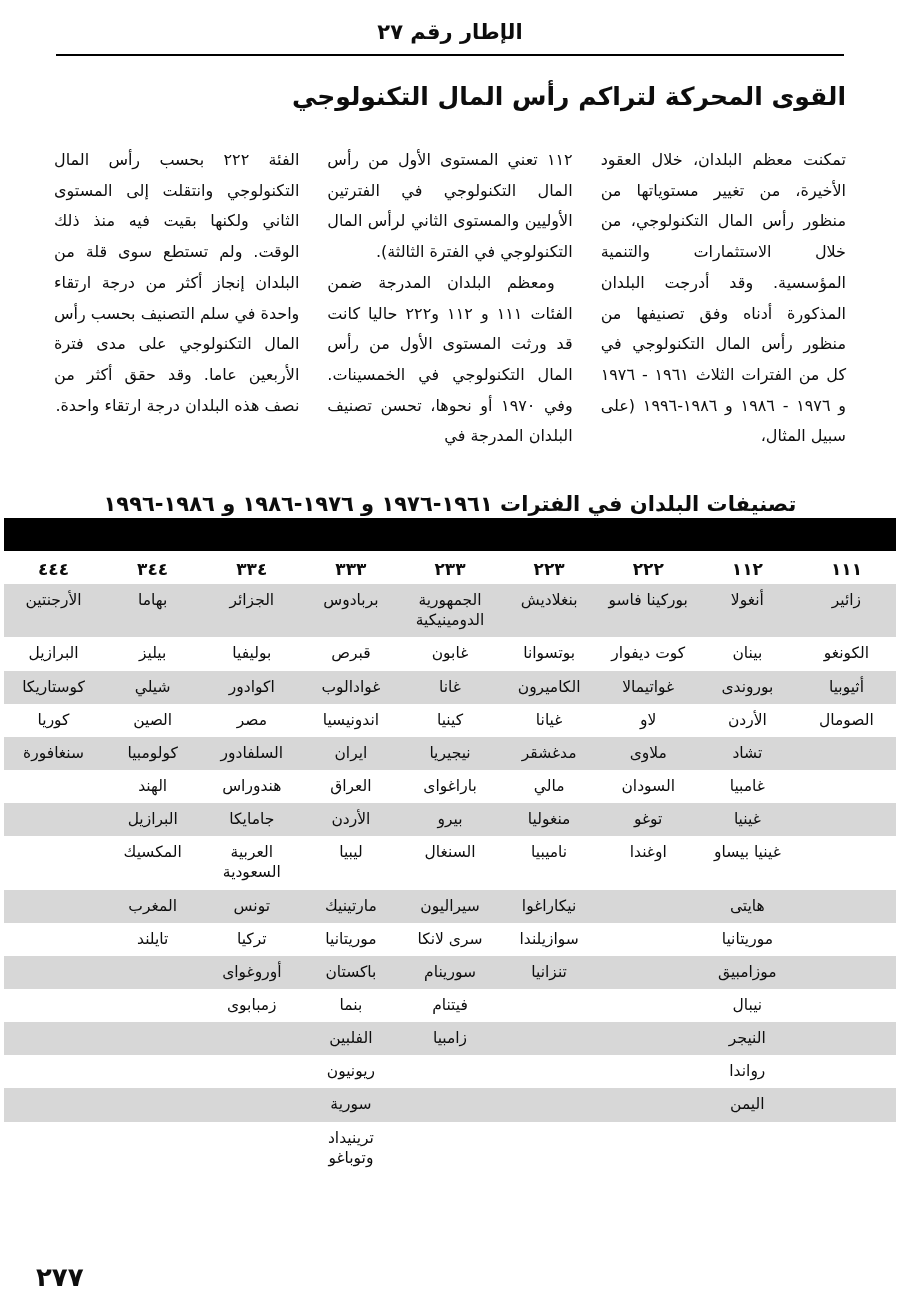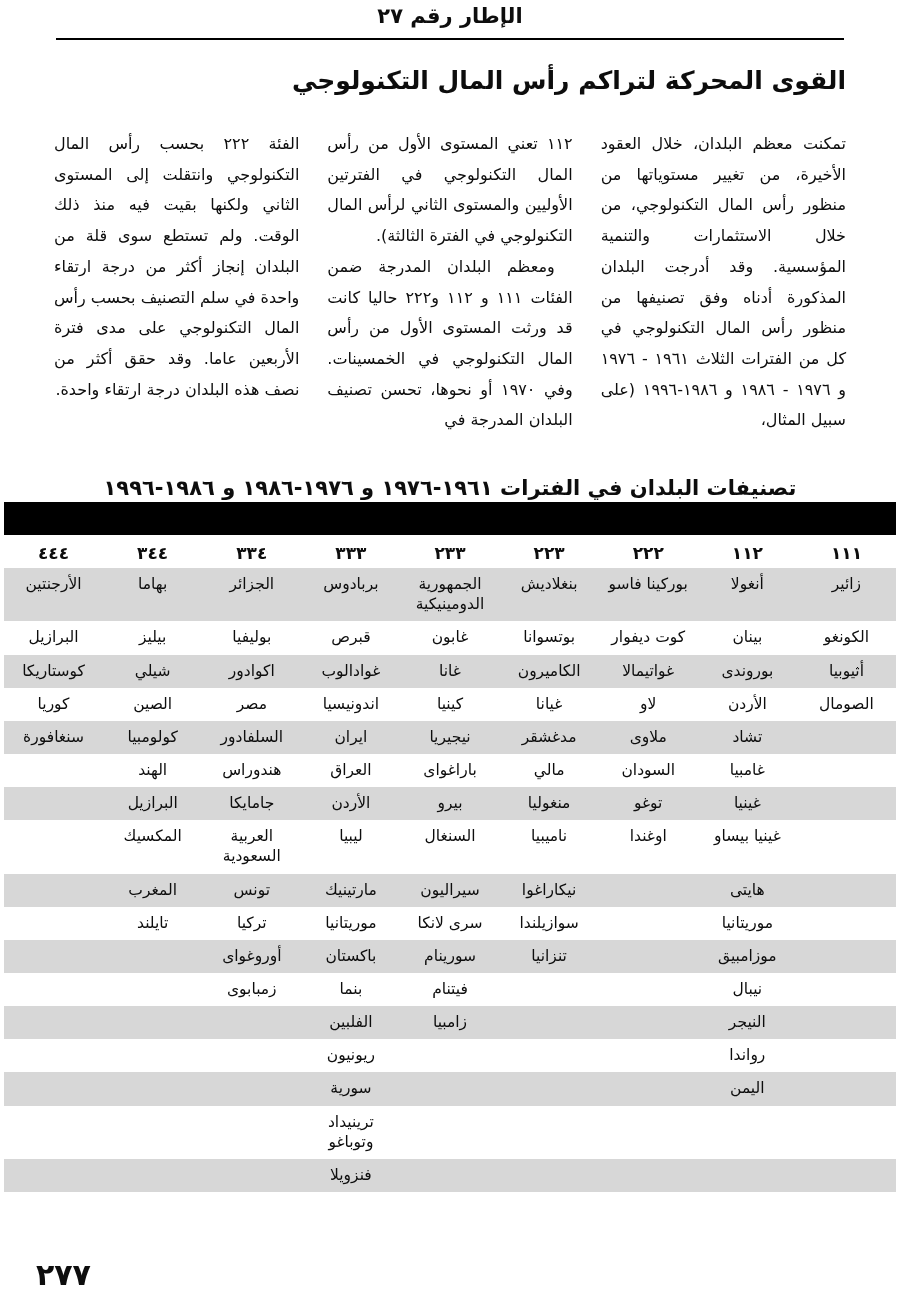--- a/index.html
+++ b/index.html
@@ -11,21 +11,21 @@
   body{
     width:900px;height:1304px;
     font-family:"DejaVu Sans",sans-serif;
     color:#0d0d0d;
     direction:rtl;
     overflow:hidden;
   }
   .page{
     position:relative;
     width:900px;height:1304px;
-    padding:0 54px 0 54px;
+    padding:16px 54px 0 54px;
     border-radius:7px;
   }
   .frame-header{
     text-align:center;
     font-size:21px;
     font-weight:bold;
     padding:4px 0 10px 0;
     letter-spacing:1px;
   }
   .header-rule{
@@ -85,21 +85,21 @@
     height:32px;
     word-wrap:break-word;
   }
   table.classification-table tbody tr:nth-child(odd){
     background:var(--stripe);
   }
   .page-number{
     position:absolute;
     left:36px;
     bottom:12px;
-    font-size:30px;
+    font-size:26px;
     font-weight:bold;
   }
 </style>
 </head>
 <body>
 
 <div class="page">
 
   <div class="frame-header">
     <span>الإطار رقم ٢٧</span>
@@ -310,30 +310,19 @@
             <td></td>
             <td></td>
             <td></td>
             <td></td>
             <td></td>
             <td>ترينيداد وتوباغو</td>
             <td></td>
             <td></td>
             <td></td>
           </tr>
-          <tr>
-            <td></td>
-            <td></td>
-            <td></td>
-            <td></td>
-            <td></td>
-            <td>فنزويلا</td>
-            <td></td>
-            <td></td>
-            <td></td>
-          </tr>
         </tbody>
     </table>
   </div>
 
   <div class="page-number">٢٧٧</div>
 
 </div>
 
 </body></html>

